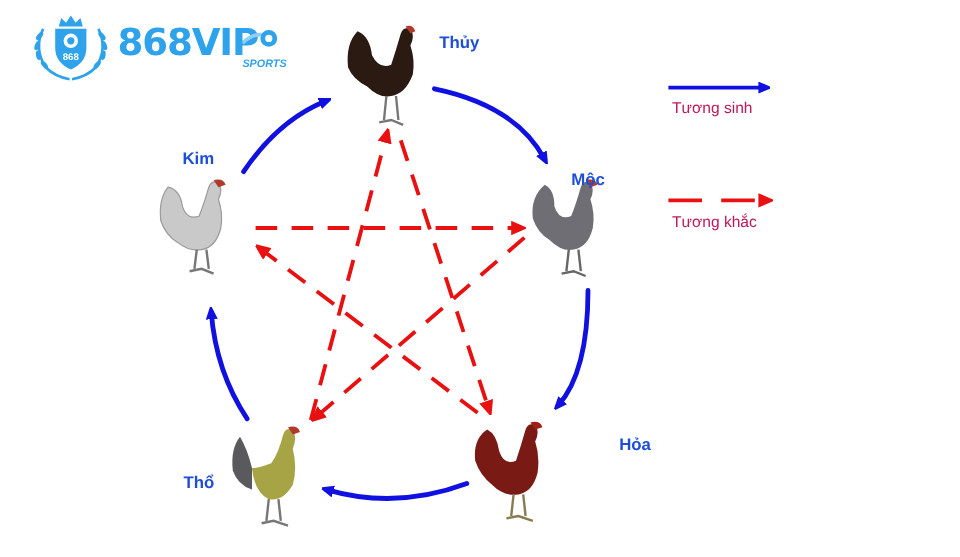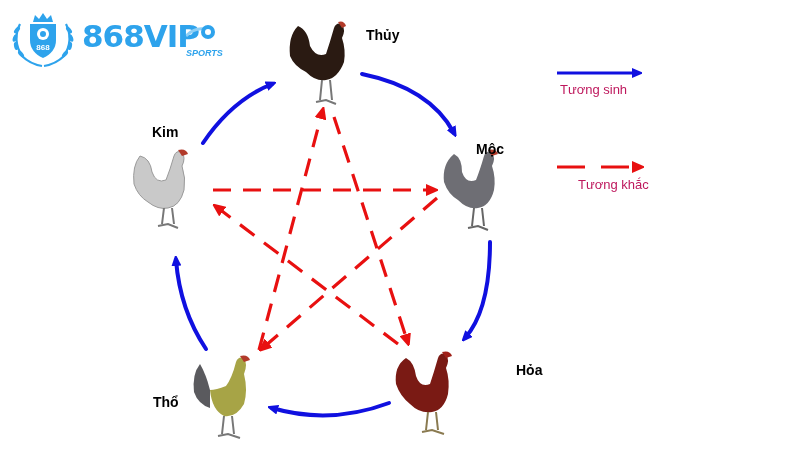--- a/index.html
+++ b/index.html
@@ -1,20 +1,20 @@
 <!DOCTYPE html>
 <html><head>
 <meta charset="utf-8">
 <style>
   html, body { margin: 0; padding: 0; background: #ffffff; }
   body { width: 800px; height: 464px; position: relative; overflow: hidden; font-family: "Liberation Sans", sans-serif; }
   .stage { position: absolute; left: 0; top: 0; width: 800px; height: 464px; }
-  .label { position: absolute; font-family: "Liberation Sans", sans-serif; font-size: 14px; color: #000000; font-weight: bold; }
+  .label { position: absolute; font-family: "Liberation Sans", sans-serif; font-size: 14px; color: #1d4ed8; font-weight: bold; }
   .legend-text { position: absolute; font-family: "Liberation Sans", sans-serif; font-size: 13px; color: #be185d; }
-  .logo { position: absolute; left: 8px; top: 10px; width: 220px; height: 56px; }
+  .logo { position: absolute; left: 24px; top: 10px; width: 220px; height: 56px; }
   .logo-text { position: absolute; left: 74px; top: 8px; font-family: "DejaVu Sans", sans-serif; font-weight: bold; font-size: 31px; color: #2ea3ec; letter-spacing: -1px; }
   .logo-sub { position: absolute; left: 178px; top: 38px; font-family: "Liberation Sans", sans-serif; font-style: italic; font-weight: bold; font-size: 9px; color: #2ea3ec; }
   .watermark { position: absolute; left: 476px; top: 404px; font-family: "DejaVu Sans", sans-serif; font-size: 44px; font-weight: normal; color: #ffffff; -webkit-text-stroke: 1.5px #d4d4d4; letter-spacing: 1px; }
 </style>
 </head>
 <body>
 
 <div class="stage">
 
   <div class="logo">
@@ -108,15 +108,15 @@
   <span class="label" style="left:153px;top:394px;">Thổ</span>
 
   <svg width="66" height="86" viewBox="0 0 66 86" style="position:absolute;left:130px;top:146px;">
     <path d="M10 10 Q2 20 4 38 Q8 50 18 56 Q28 64 38 62 Q50 60 54 44 Q56 32 52 20 Q56 12 52 6 Q46 4 44 10 Q40 24 36 34 Q26 38 22 26 Q20 12 10 10 Z" fill="#c9c9c9" stroke="#9a9a9a" stroke-width="1"></path>
     <path d="M48 4 Q56 2 58 8 L52 10 Z" fill="#b23a2a"></path>
     <path d="M34 62 L32 78 M42 62 L44 78 M28 80 L38 78 L48 82" stroke="#777" stroke-width="2" fill="none"></path>
   </svg>
   <span class="label" style="left:152px;top:124px;">Kim</span>
 
   <span class="legend-text" style="left:560px;top:82px;">Tương sinh</span>
-  <span class="legend-text" style="left:560px;top:177px;margin-left:18px;">Tương khắc</span>
+  <span class="legend-text" style="left:560px;top:177px;">Tương khắc</span>
 
 </div>
 
 </body></html>

